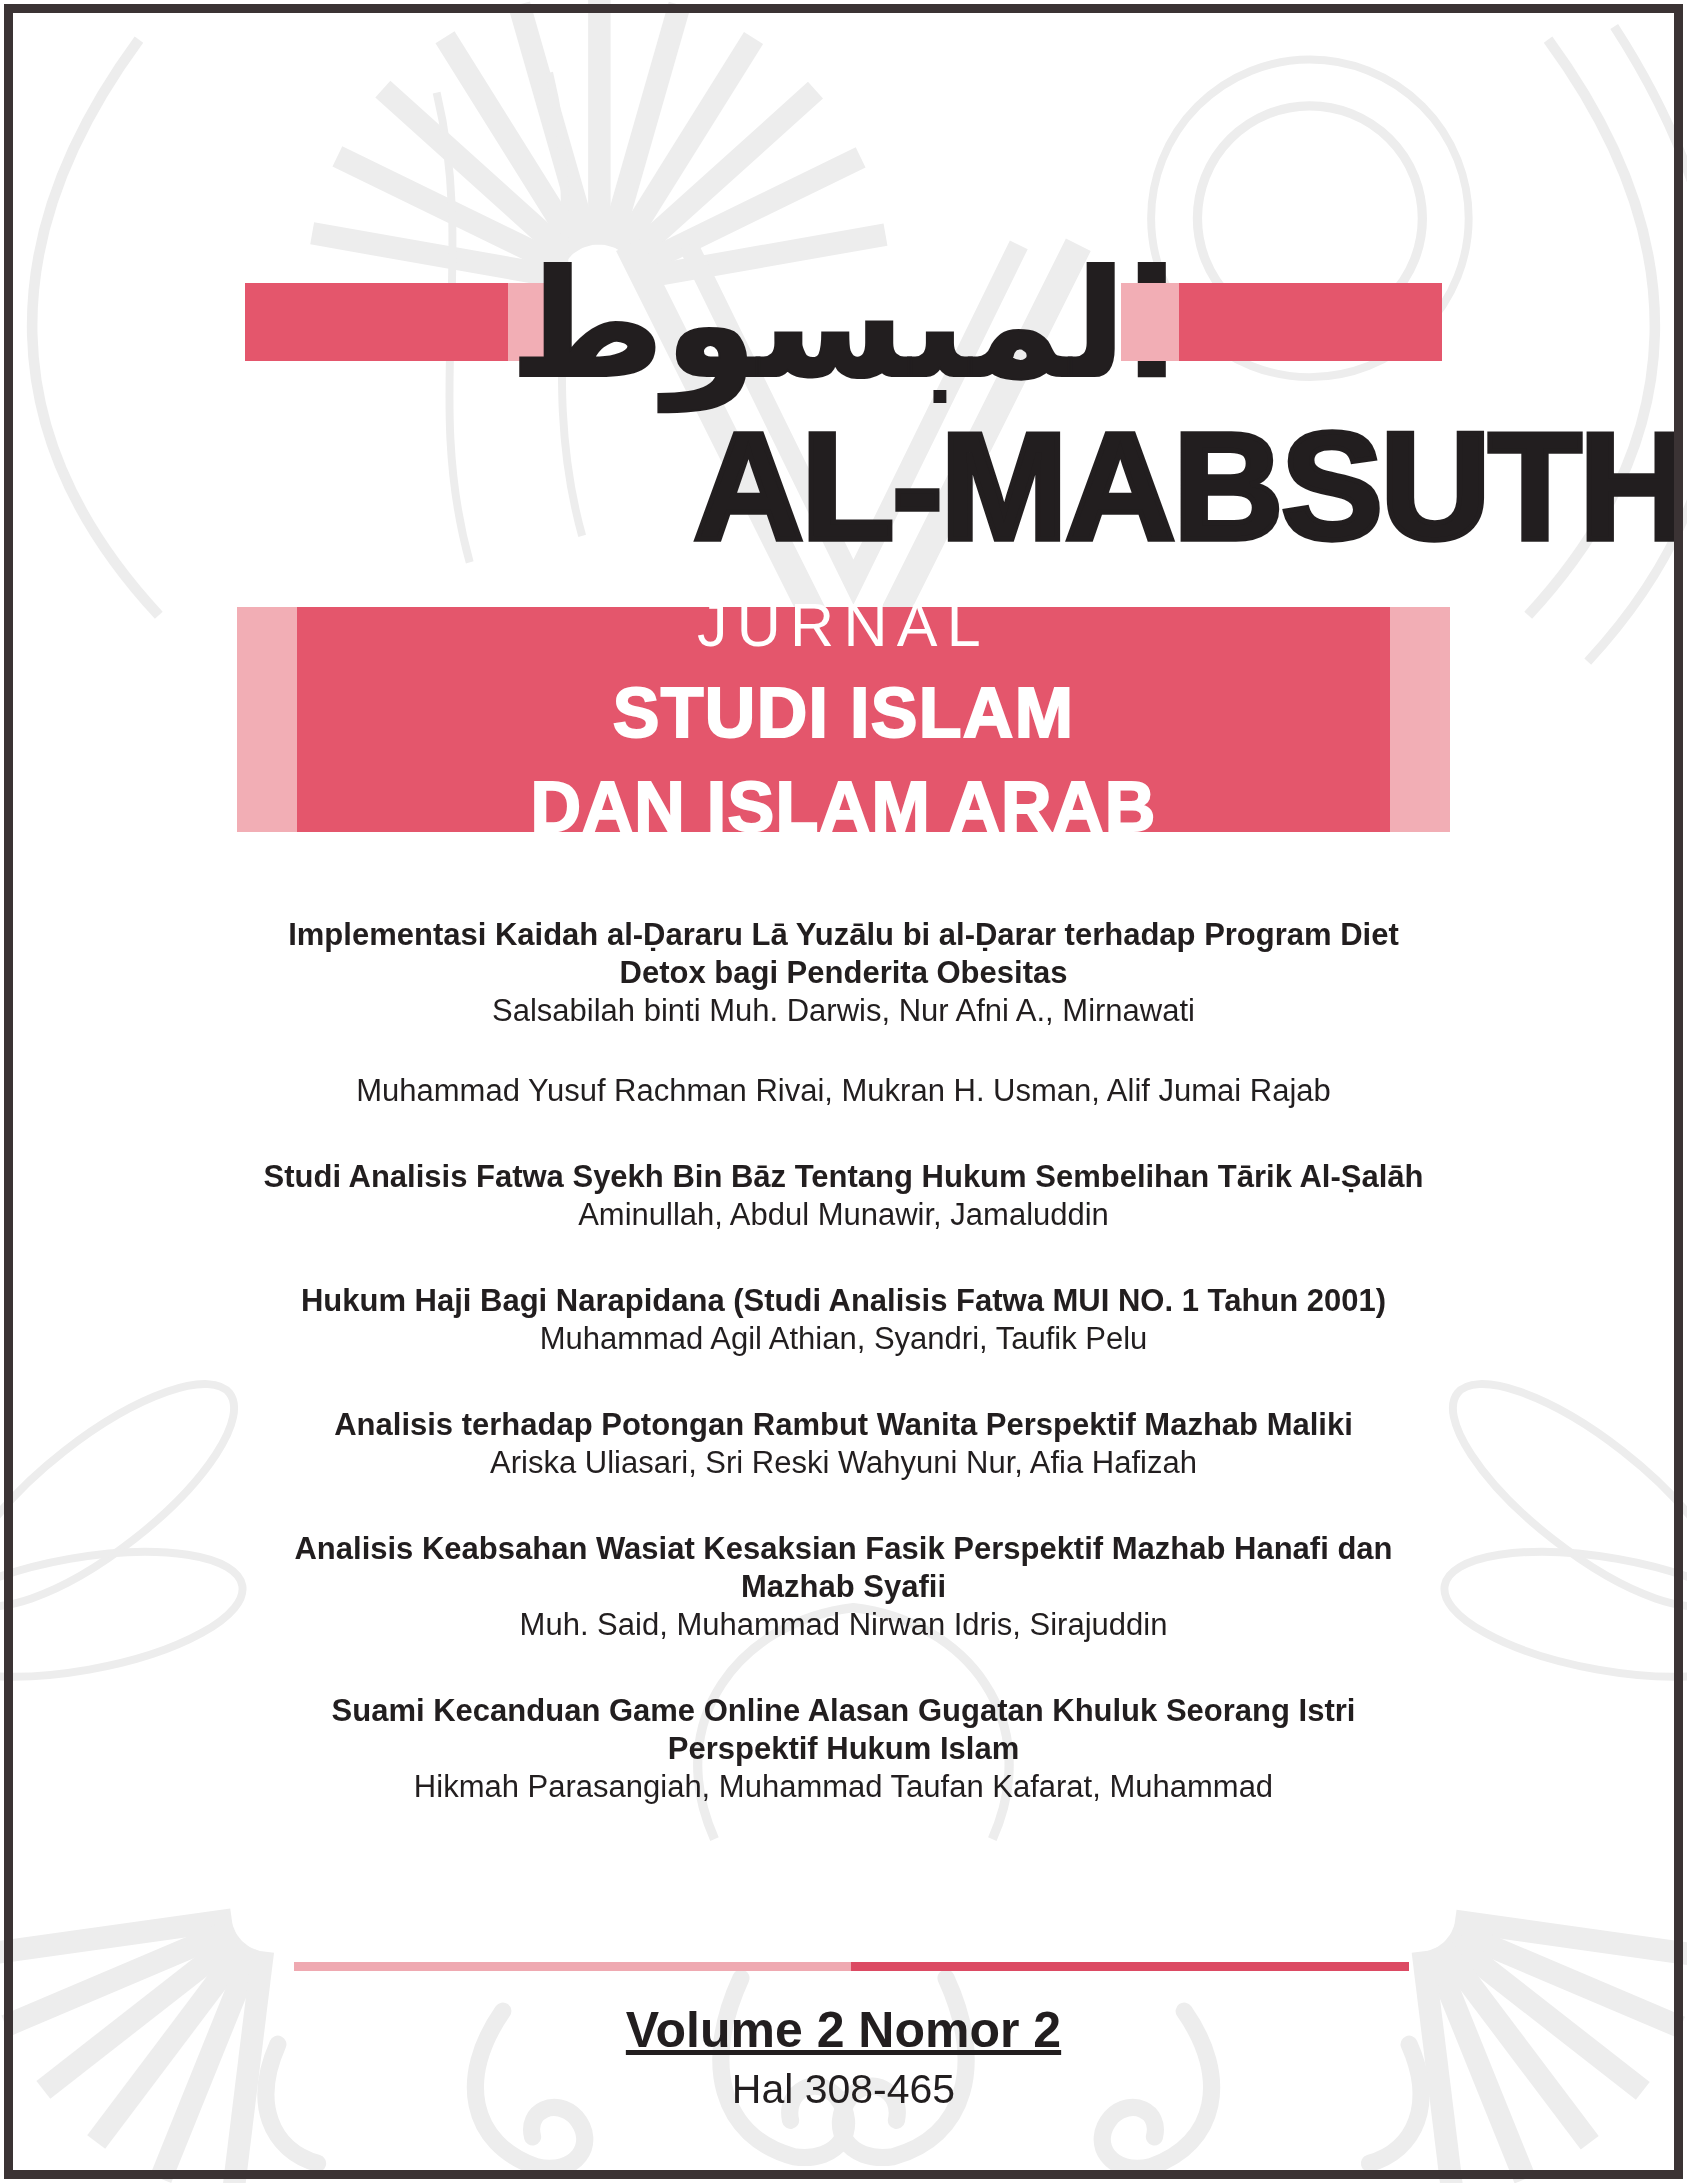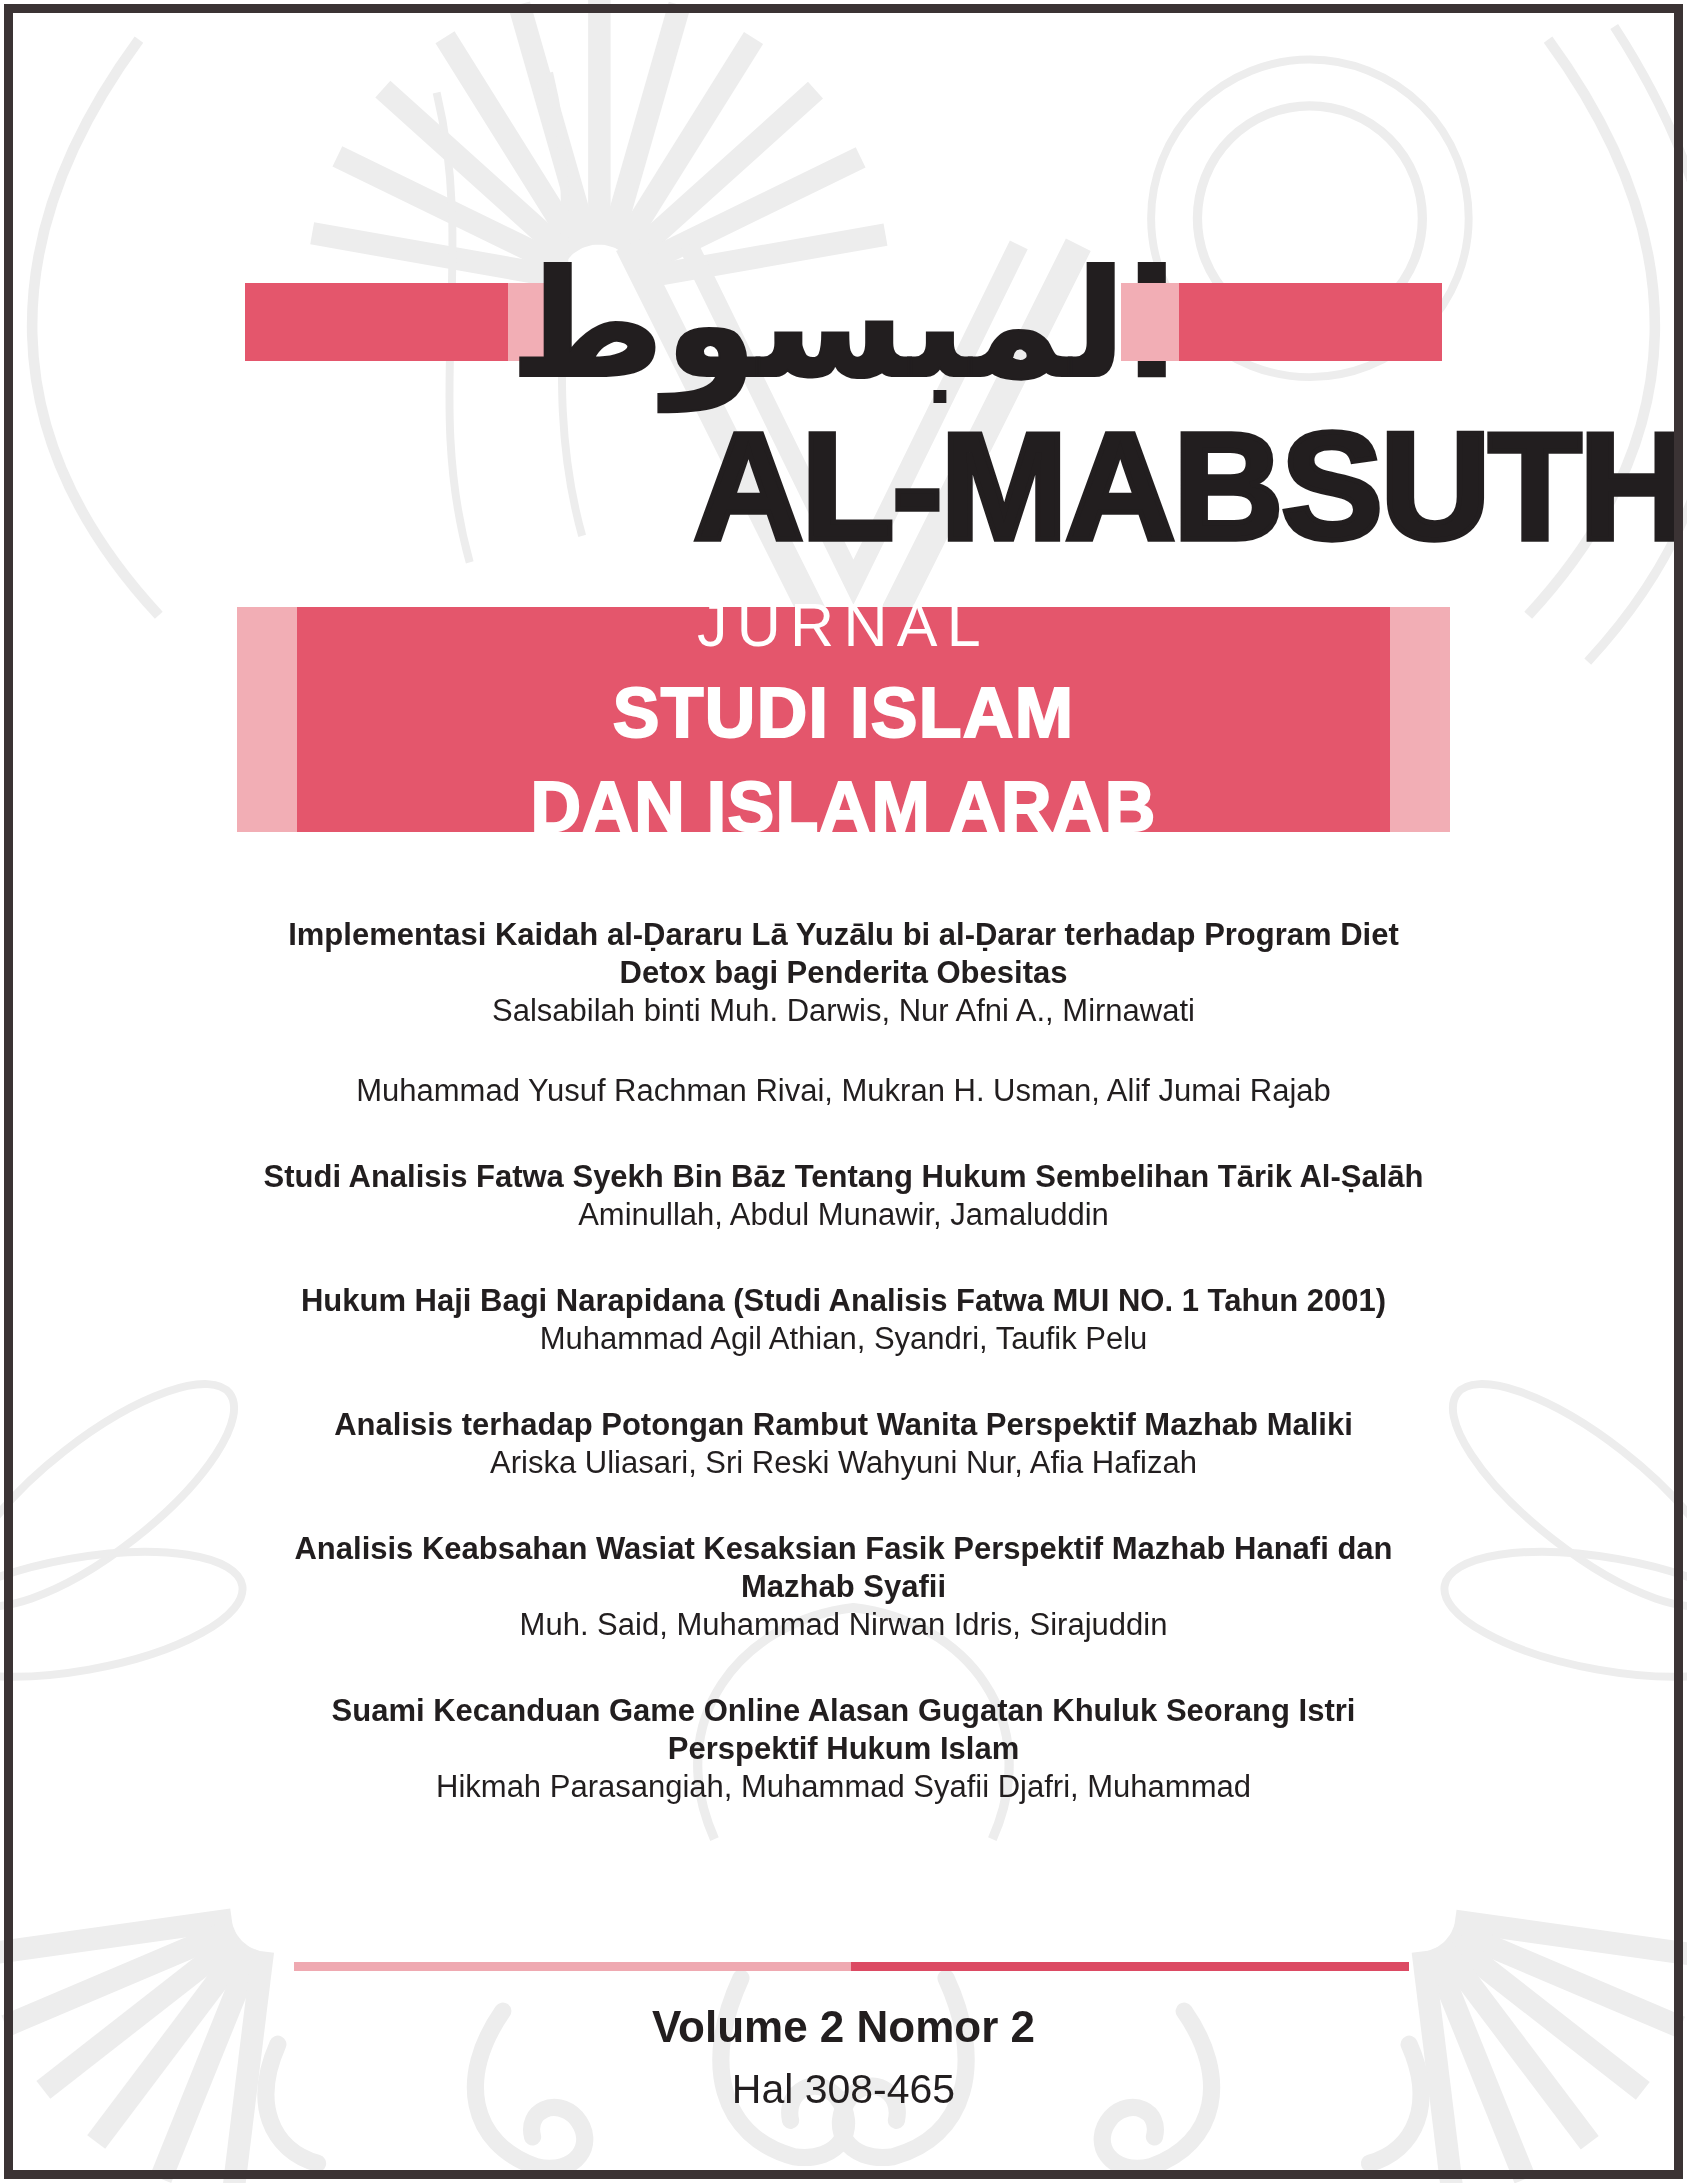--- a/index.html
+++ b/index.html
@@ -135,23 +135,24 @@
     background: linear-gradient(to right,
       var(--divider_left, #EFA9B1) 0 50%,
       var(--divider_right, #DC4A63) 50% 100%);
   }
   .volume {
     position: absolute;
     top: 2005px;
     left: 0;
     width: 100%;
     text-align: center;
-    font-size: 44px;
-    line-height: 1;
-    font-weight: bold;
+    font-size: 50px;
+    line-height: 1;
+    font-weight: bold;
+    text-decoration: underline;
   }
   .pages {
     position: absolute;
     top: 2069px;
     left: 0;
     width: 100%;
     text-align: center;
     font-size: 41px;
     line-height: 1;
   }
@@ -271,21 +272,21 @@
 
       <div class="article">
         <div class="article-title">Analisis Keabsahan Wasiat Kesaksian Fasik Perspektif Mazhab Hanafi dan
 Mazhab Syafii</div>
         <div class="article-authors">Muh. Said, Muhammad Nirwan Idris, Sirajuddin</div>
       </div>
 
       <div class="article">
         <div class="article-title">Suami Kecanduan Game Online Alasan Gugatan Khuluk Seorang Istri
 Perspektif Hukum Islam</div>
-        <div class="article-authors">Hikmah Parasangiah, Muhammad Syafii Djafri, Muhammad</div>
+        <div class="article-authors">Hikmah Parasangiah, Muhammad Taufan Kafarat, Muhammad</div>
       </div>
     </div>
 
     <div class="divider"></div>
     <div class="volume">Volume 2 Nomor 2</div>
     <div class="pages">Hal 308-465</div>
 
   </div>
 </div>
 

